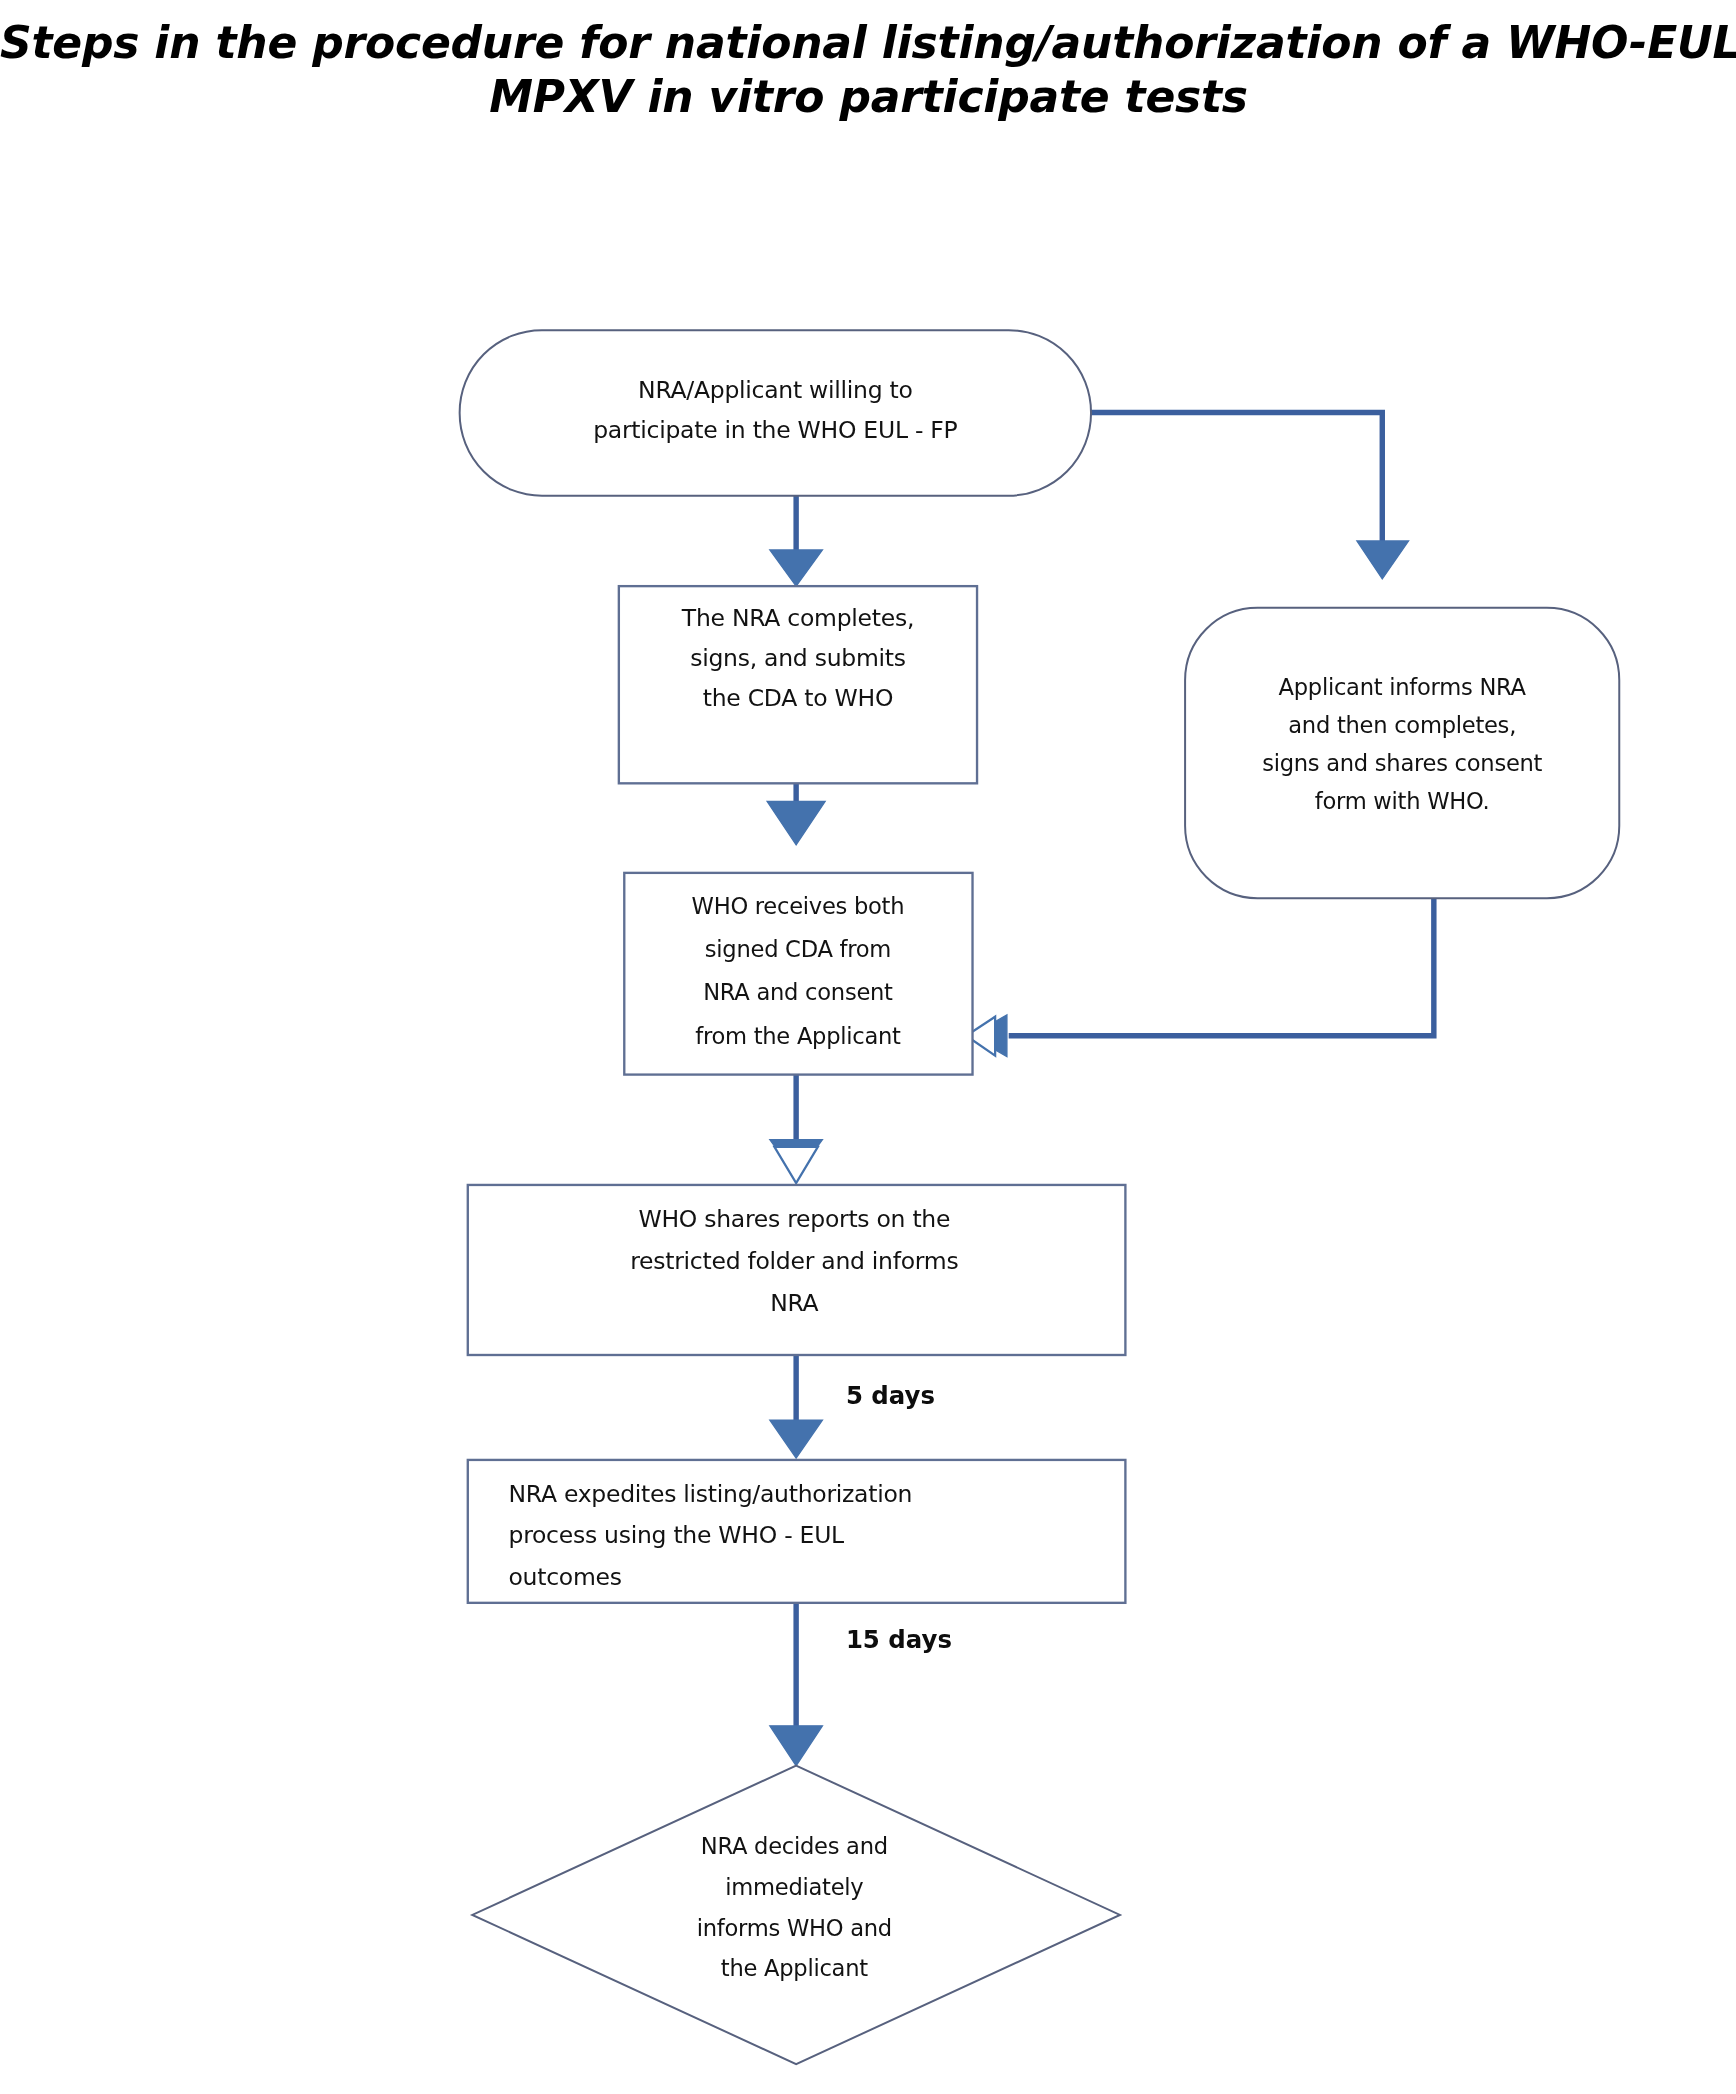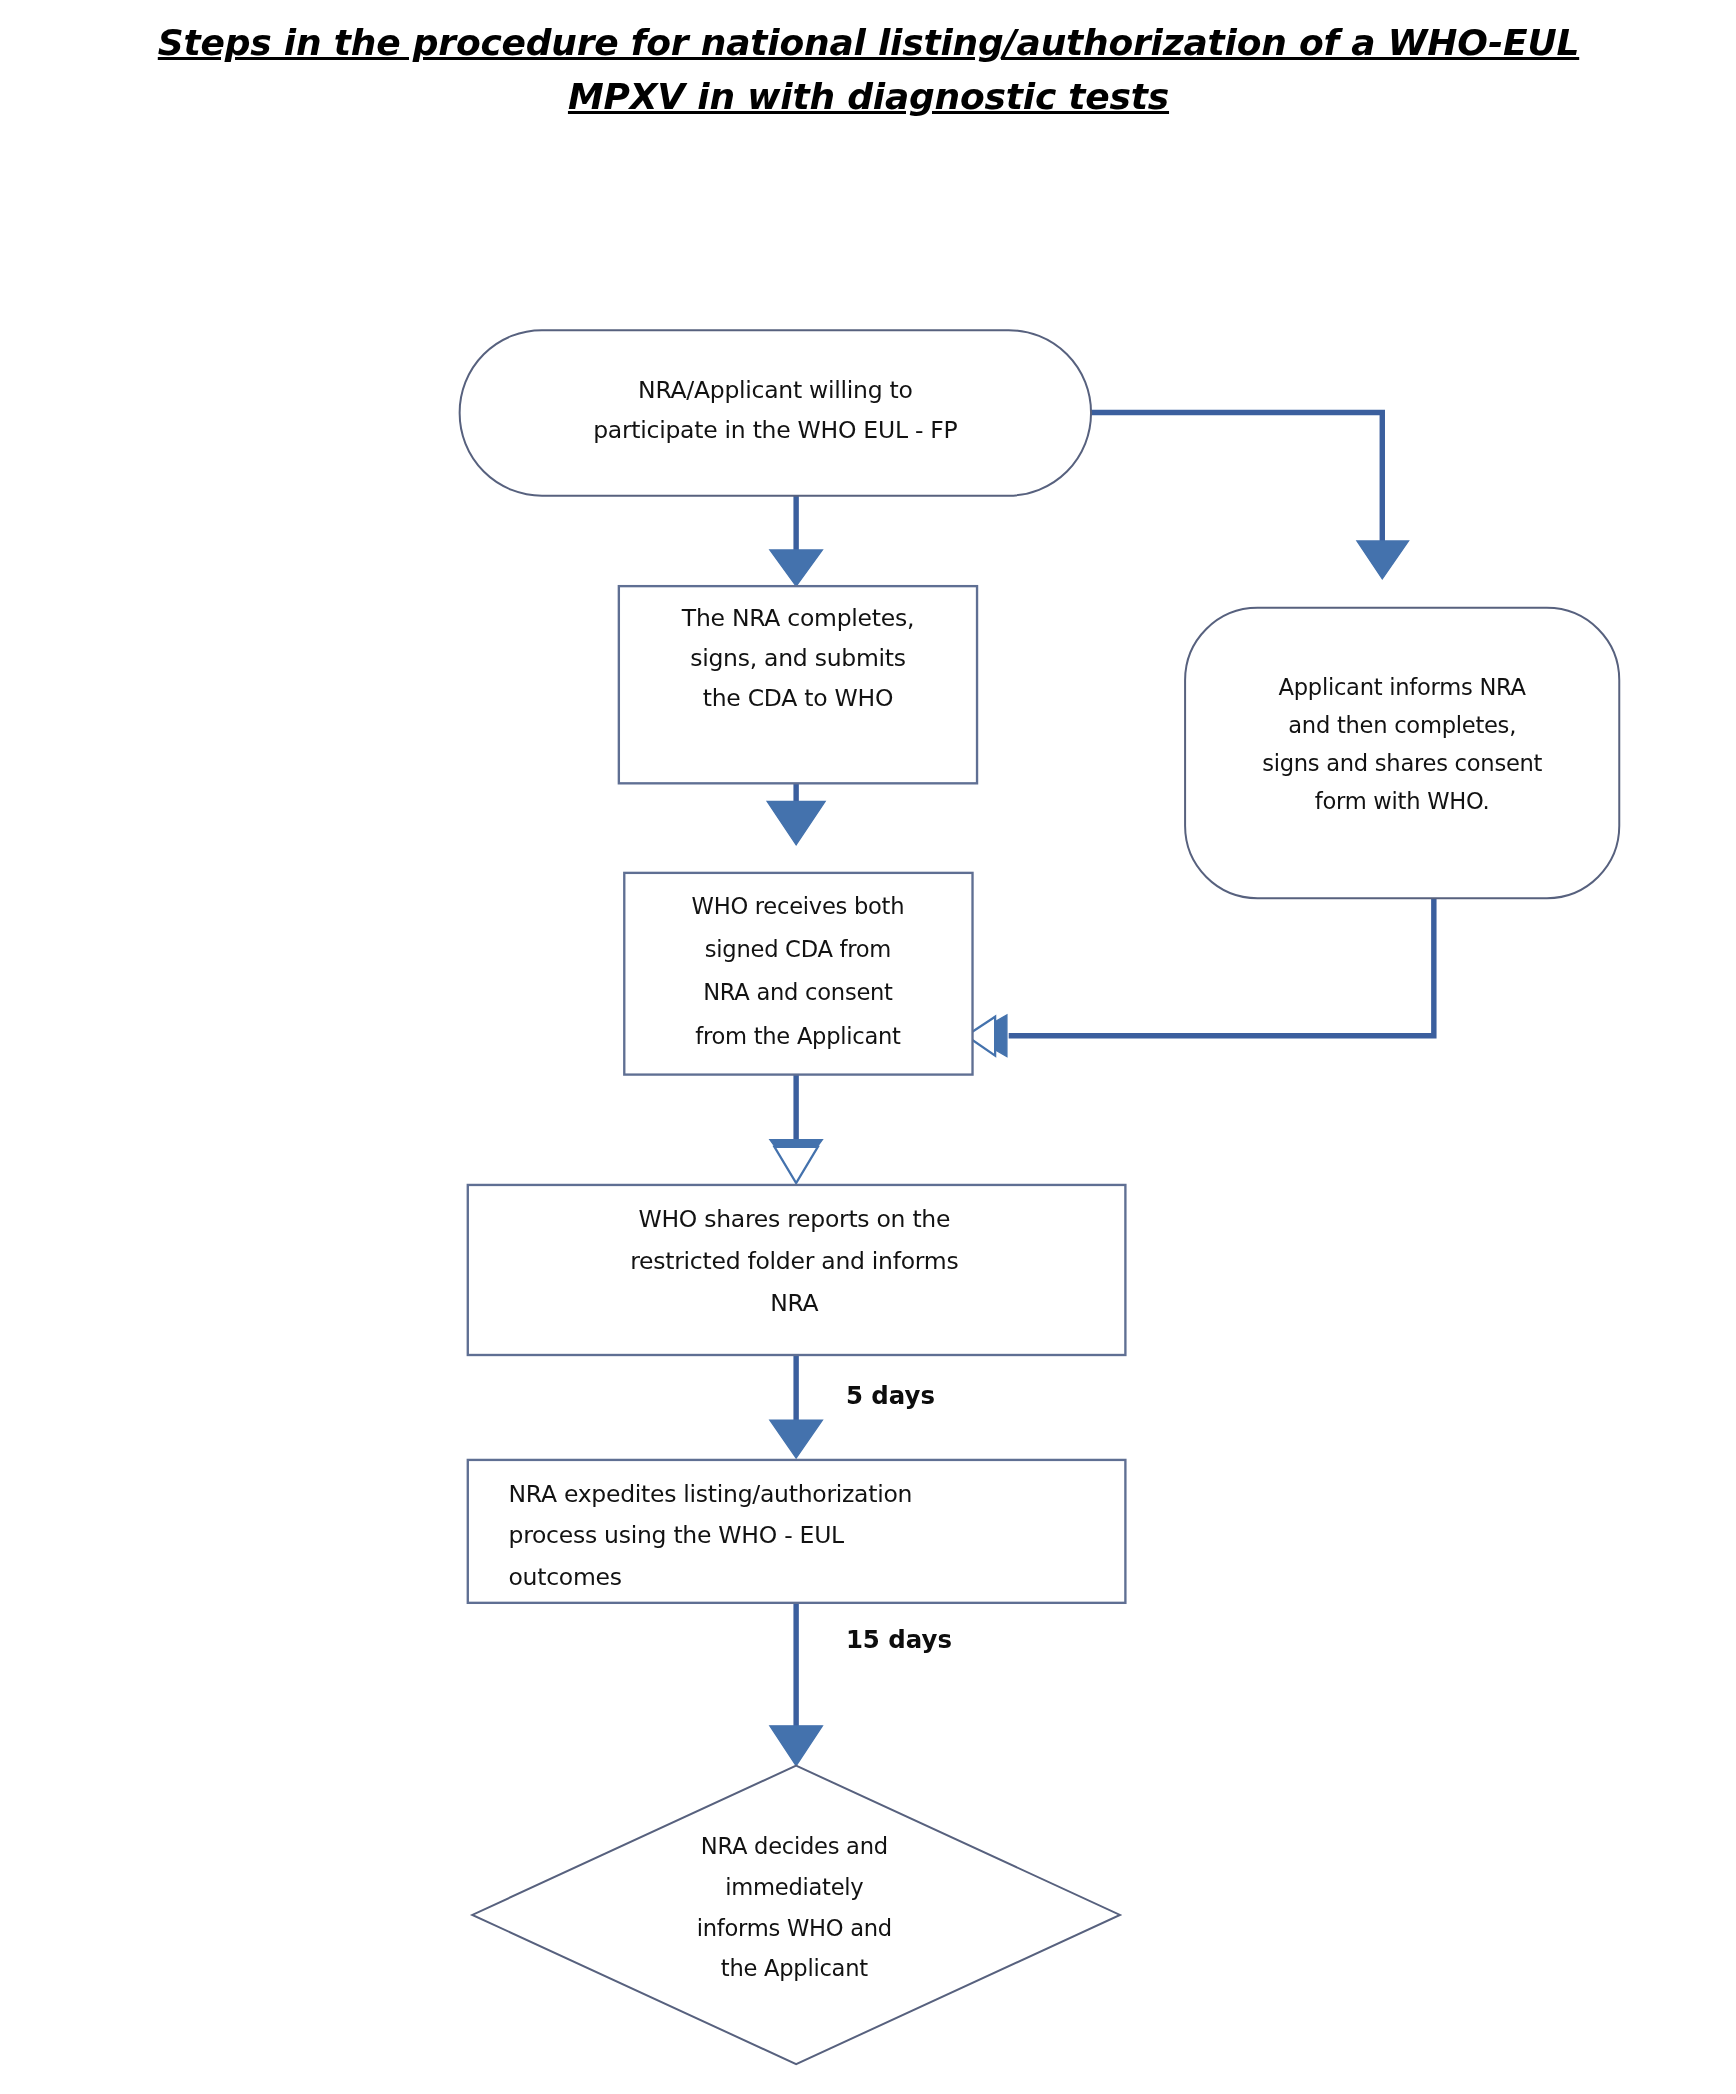--- a/index.html
+++ b/index.html
@@ -24,26 +24,25 @@
     position: absolute;
     left: 0;
     top: 16.3px;
     width: 1737px;
     text-align: center;
   }
   .title-line {
     font-family: "DejaVu Sans", sans-serif;
     font-weight: bold;
     font-style: italic;
-    font-size: 36px;
+    font-size: 44px;
     line-height: 54px;
     color: #000000;
     letter-spacing: -0.2px;
     white-space: pre;
-    text-decoration: underline;
   }
   svg.flow {
     position: absolute;
     left: 0;
     top: 0;
     width: 1737px;
     height: 2094px;
   }
   .node-shape {
     fill: #ffffff;
@@ -89,21 +88,21 @@
     fill: #0d0d0d;
   }
 </style>
 </head>
 <body>
 
 <div id="page">
 
   <div class="title-block">
     <div class="title-line">Steps in the procedure for national listing/authorization of a WHO-EUL</div>
-    <div class="title-line">MPXV in with diagnostic tests</div>
+    <div class="title-line">MPXV in vitro participate tests</div>
   </div>
 
   <svg class="flow" viewBox="0 0 1920 2315">
 
     <g>
       <line class="conn" x1="880" y1="548" x2="880" y2="610"></line>
       <polygon class="arrow-fill" points="851,608 909,608 880,648"></polygon>
     </g>
 
     <g>

